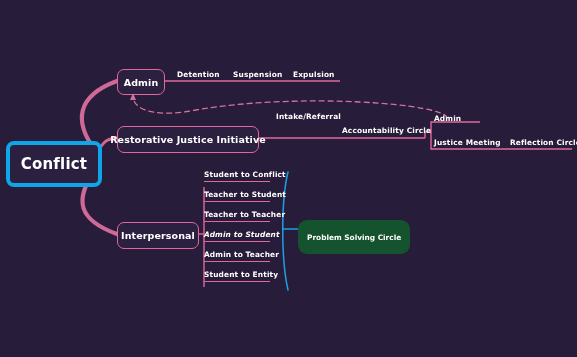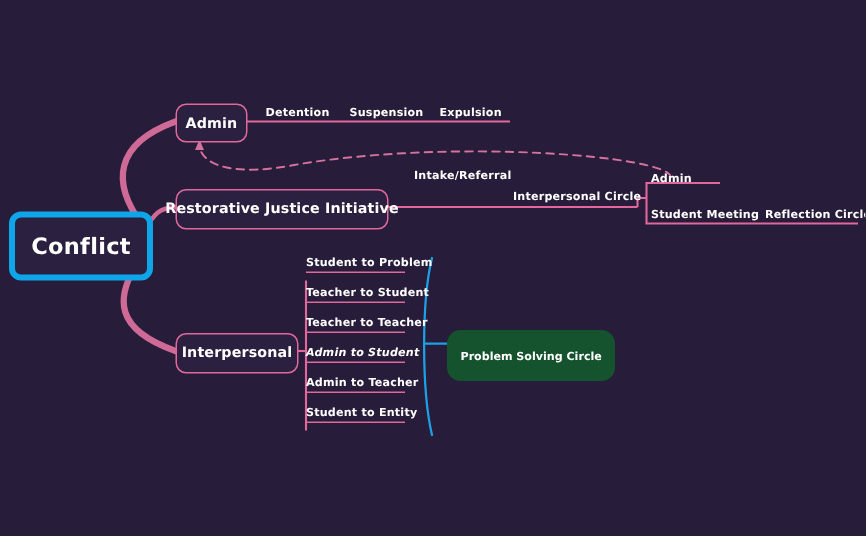--- a/index.html
+++ b/index.html
@@ -163,34 +163,34 @@
     <span class="txt">Suspension</span>
   </div>
   <div class="leaf" style="left:293px; top:70px; width:48px;">
     <span class="txt">Expulsion</span>
   </div>
 
   <div class="leaf" style="left:276px; top:112px; width:62px;">
     <span class="txt">Intake/Referral</span>
   </div>
   <div class="leaf" style="left:342px; top:126px; width:80px;">
-    <span class="txt">Interpersonal Circle</span>
+    <span class="txt">Accountability Circle</span>
   </div>
   <div class="leaf" style="left:434px; top:114px; width:46px;">
     <span class="txt">Admin</span>
   </div>
   <div class="leaf" style="left:434px; top:138px; width:70px;">
-    <span class="txt">Student Meeting</span>
+    <span class="txt">Justice Meeting</span>
   </div>
   <div class="leaf" style="left:510px; top:138px; width:64px;">
     <span class="txt">Reflection Circle</span>
   </div>
 
   <div class="leaf" style="left:204px; top:170px; width:66px;">
-    <span class="txt">Student to Problem</span>
+    <span class="txt">Student to Conflict</span>
     <span class="rule"></span>
   </div>
   <div class="leaf" style="left:204px; top:190px; width:66px;">
     <span class="txt">Teacher to Student</span>
     <span class="rule"></span>
   </div>
   <div class="leaf" style="left:204px; top:210px; width:66px;">
     <span class="txt">Teacher to Teacher</span>
     <span class="rule"></span>
   </div>

